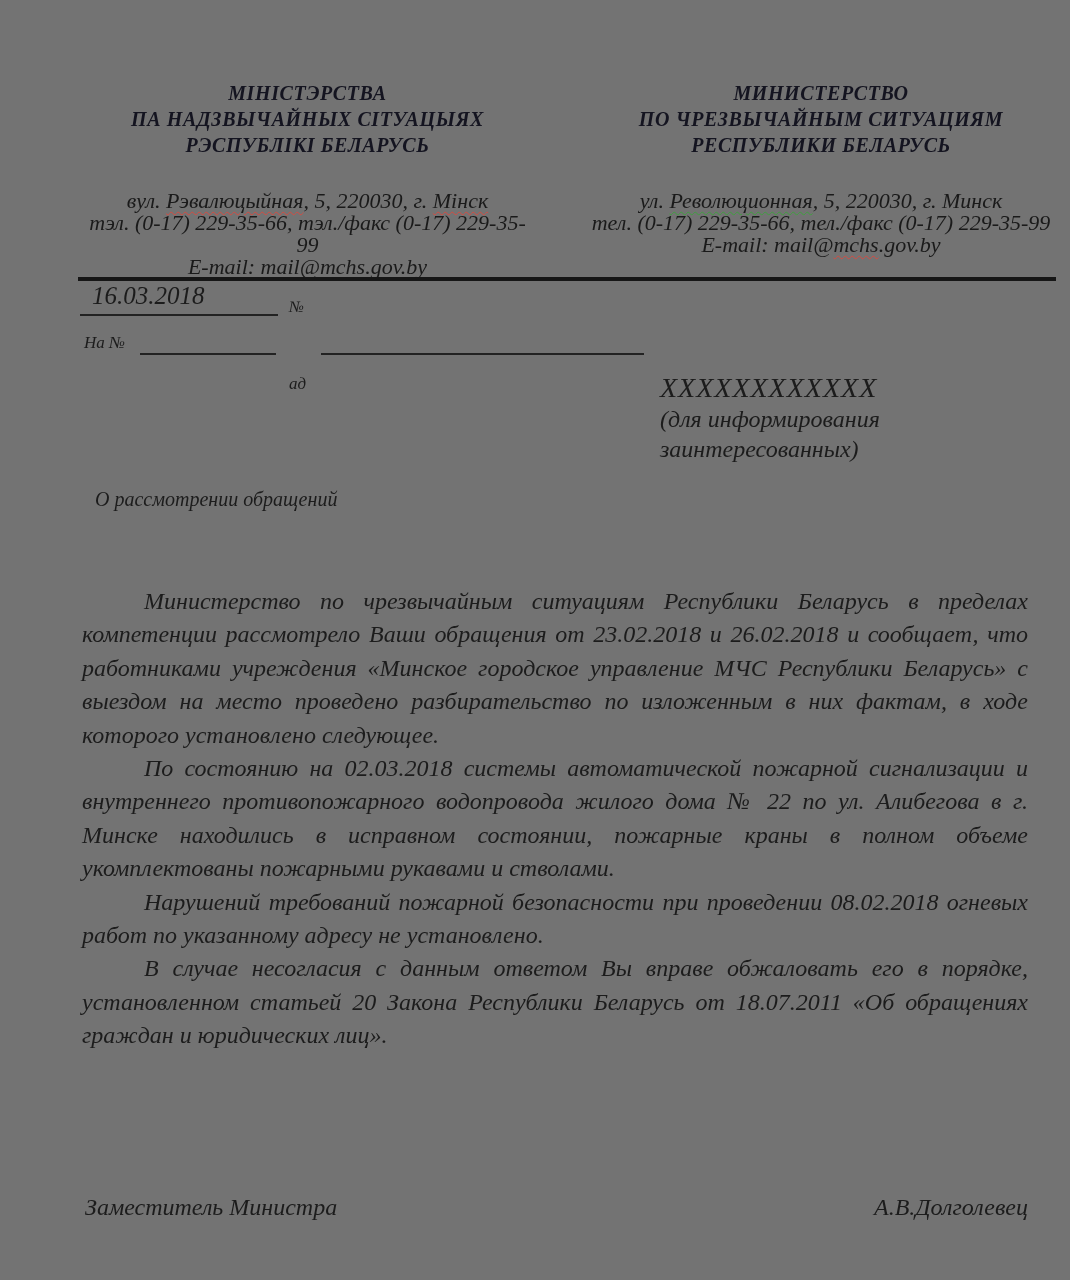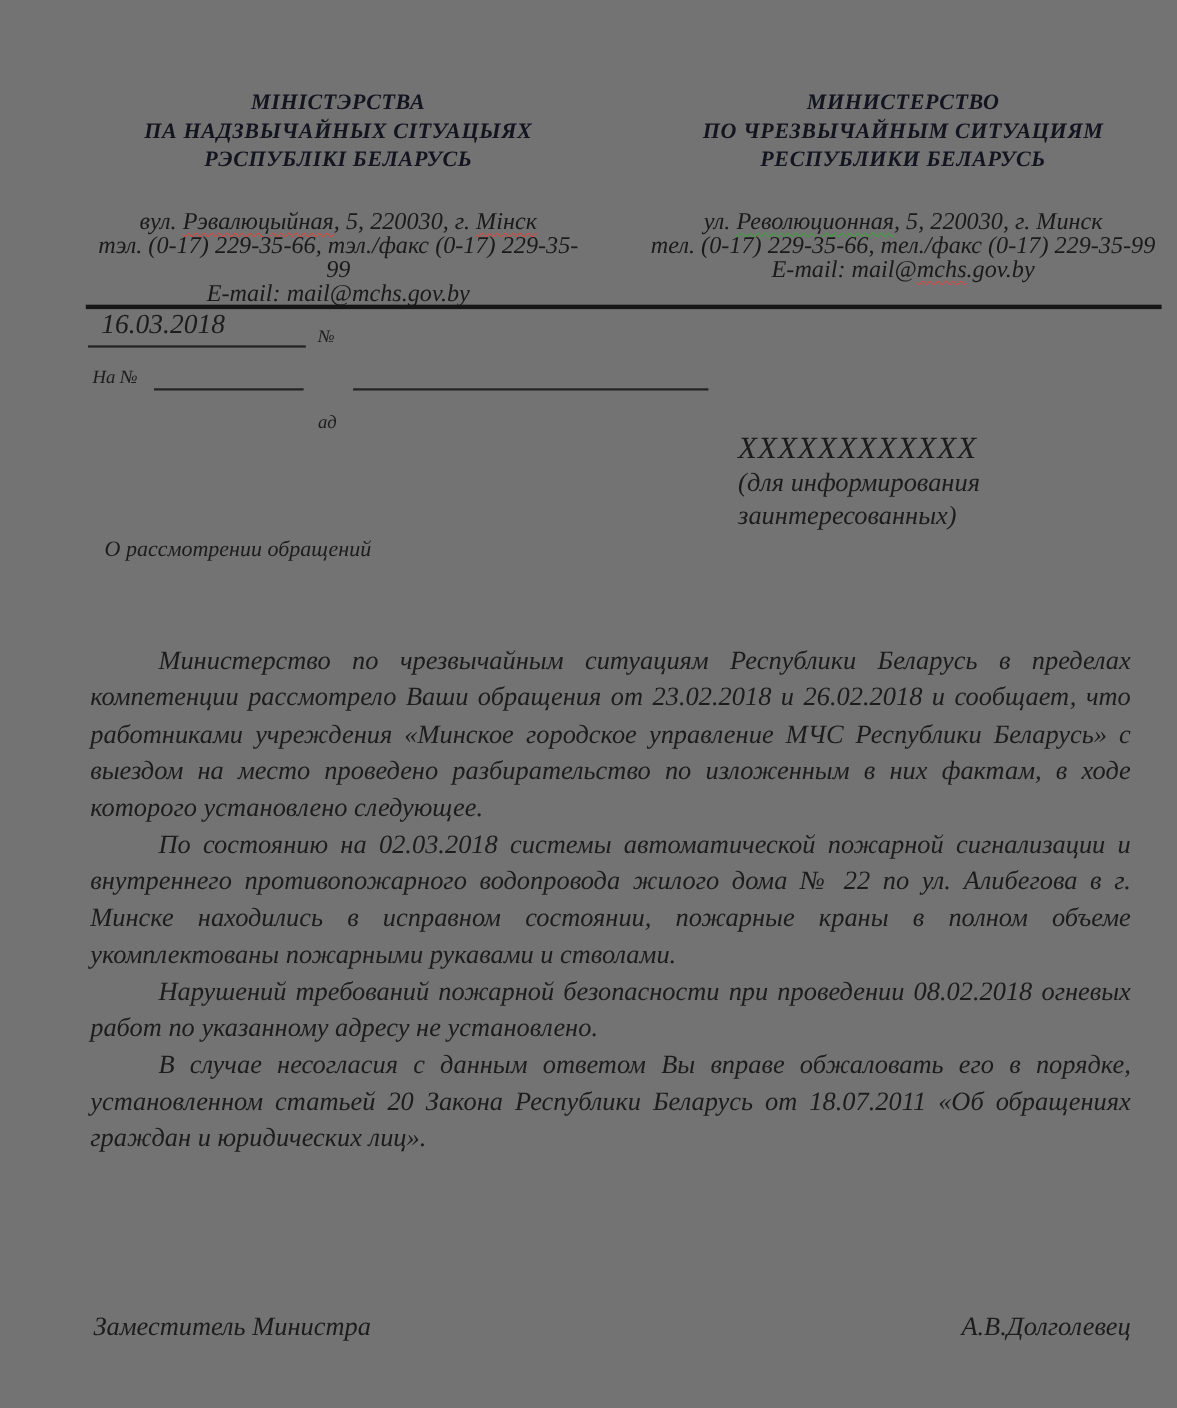--- a/index.html
+++ b/index.html
@@ -50,21 +50,21 @@
     font-size: 25px; border-bottom: 2px solid #222;
     padding: 0 0 4px 8px; box-sizing: border-box; white-space: nowrap;
   }
 
   .reply-label { position: absolute; top: 333px; left: 84px;  font-size: 17px; }
   .from-label  { position: absolute; top: 334px; left: 289px; font-size: 17px; margin-top: 40px; }
   .blank-line-1 { position: absolute; top: 334px; left: 140px; width: 136px; height: 19px; border-bottom: 2px solid #222; }
   .blank-line-2 { position: absolute; top: 334px; left: 321px; width: 323px; height: 19px; border-bottom: 2px solid #222; }
 
   
-  .recipient { position: absolute; top: 392px; left: 660px; font-size: 24px; line-height: 30px; margin-left: 11px; }
+  .recipient { position: absolute; top: 372px; left: 660px; font-size: 24px; line-height: 30px; }
   .recipient .xline { font-size: 28px; letter-spacing: 1px; line-height: 32px; }
 
   
   .subject { position: absolute; top: 488px; left: 95px; font-size: 20px; }
 
   
   .body {
     position: absolute; top: 585px; left: 82px; width: 946px;
     font-size: 24px; line-height: 33.4px; text-align: justify;
   }

